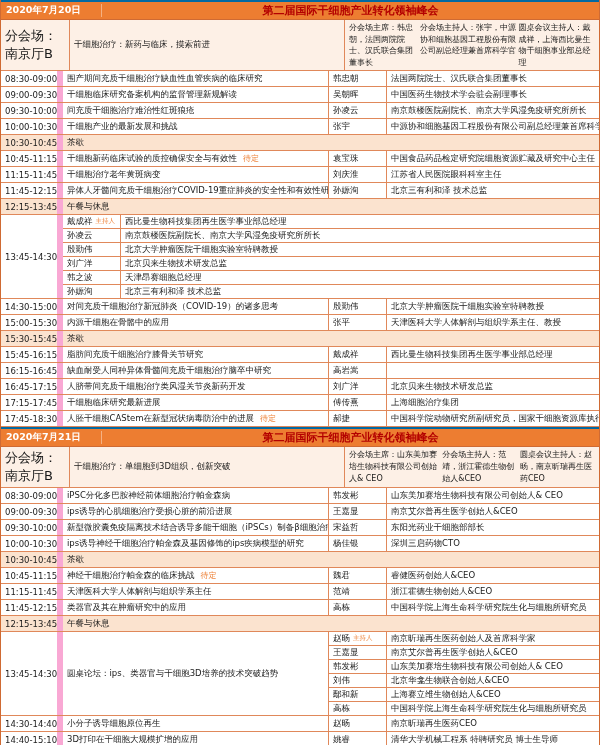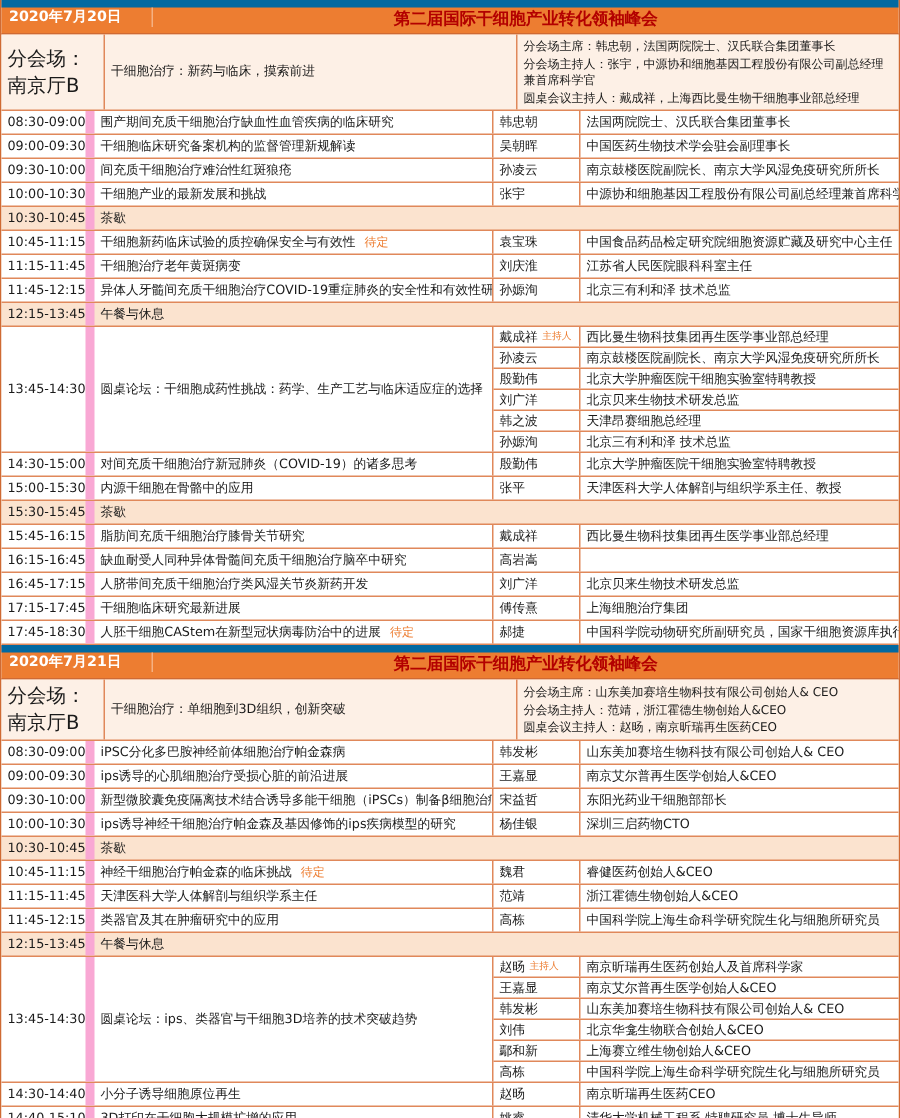--- a/index.html
+++ b/index.html
@@ -1,24 +1,24 @@
 <!DOCTYPE html>
 <html><head>
 <meta charset="utf-8">
 <style>
   html,body{margin:0;padding:0;background:#fff;}
   body{width:600px;font-family:"DejaVu Sans","Liberation Sans",sans-serif;color:#1a1a1a;}
   .agenda{width:598px;margin:0 auto;border:1px solid #cf6a33;border-top:none;}
-  .daybar{display:flex;background:#ed7d31;border-top:5px solid #0369a1;border-bottom:1px solid #cf6a33;height:17px;align-items:flex-start;}
+  .daybar{display:flex;background:#ed7d31;border-top:2px solid #0369a1;border-bottom:1px solid #cf6a33;height:17px;align-items:center;}
   .daybar .date{width:95px;flex:0 0 95px;color:#fff;font-weight:bold;font-size:9.5px;padding-left:5px;border-right:1px solid #f5b183;}
   .daybar .title{flex:1;text-align:center;color:#b30000;font-weight:bold;font-size:11px;}
   .inforow{display:flex;background:#fdf0e6;border-bottom:1px solid #e0885a;min-height:40px;}
   .inforow .venue{flex:0 0 62px;width:62px;border-right:1px solid #e0885a;font-size:13px;display:flex;align-items:center;padding:2px 2px 2px 4px;}
   .inforow .topic{flex:0 0 266px;width:266px;border-right:1px solid #e0885a;font-size:8.5px;display:flex;align-items:center;padding:2px 4px;}
-  .inforow .chairs{flex:1;font-size:8px;line-height:1.45;display:flex;flex-direction:column;justify-content:center;padding:2px 4px;}
+  .inforow .chairs{flex:1;font-size:8px;line-height:1.45;display:flex;flex-direction:row;justify-content:center;padding:2px 4px;}
   .row{display:flex;border-bottom:1px solid #e0885a;background:#fff;}
   .row:last-child{border-bottom:none;}
   .cell{font-size:8.5px;display:flex;align-items:center;overflow:hidden;white-space:nowrap;box-sizing:border-box;}
   .c-time{flex:0 0 62px;width:62px;padding-left:4px;border-right:6px solid #f9a8d4;min-height:15px;}
   .c-title{flex:0 0 266px;width:266px;padding-left:4px;border-right:1px solid #e0885a;}
   .c-name{flex:0 0 58px;width:58px;padding-left:4px;border-right:1px solid #e0885a;}
   .c-affil{flex:1;padding-left:4px;}
   .row.break-row{background:#fbe3cf;}
   .row.break-row .c-rest{flex:1;font-size:8.5px;display:flex;align-items:center;padding-left:4px;min-height:13px;}
   .tbd{color:#ed7d31;margin-left:6px;font-size:8px;}
@@ -90,21 +90,20 @@
       <div class="cell c-title">异体人牙髓间充质干细胞治疗COVID-19重症肺炎的安全性和有效性研究</div>
       <div class="cell c-name">孙嫄洵</div>
       <div class="cell c-affil">北京三有利和泽 技术总监</div>
     </div>
     <div class="row break-row">
       <div class="cell c-time">12:15-13:45</div>
       <div class="cell c-rest">午餐与休息</div>
     </div>
     <div class="row">
       <div class="cell c-time">13:45-14:30</div>
-      <div class="cell c-title">圆桌论坛：干细胞成药性挑战：药学、生产工艺与临床适应症的选择</div>
       <div class="rt-right">
         <div class="rt-sub">
           <div class="cell c-name">戴成祥<span class="mod-tag">主持人</span></div>
           <div class="cell c-affil">西比曼生物科技集团再生医学事业部总经理</div>
         </div>
         <div class="rt-sub">
           <div class="cell c-name">孙凌云</div>
           <div class="cell c-affil">南京鼓楼医院副院长、南京大学风湿免疫研究所所长</div>
         </div>
         <div class="rt-sub">

